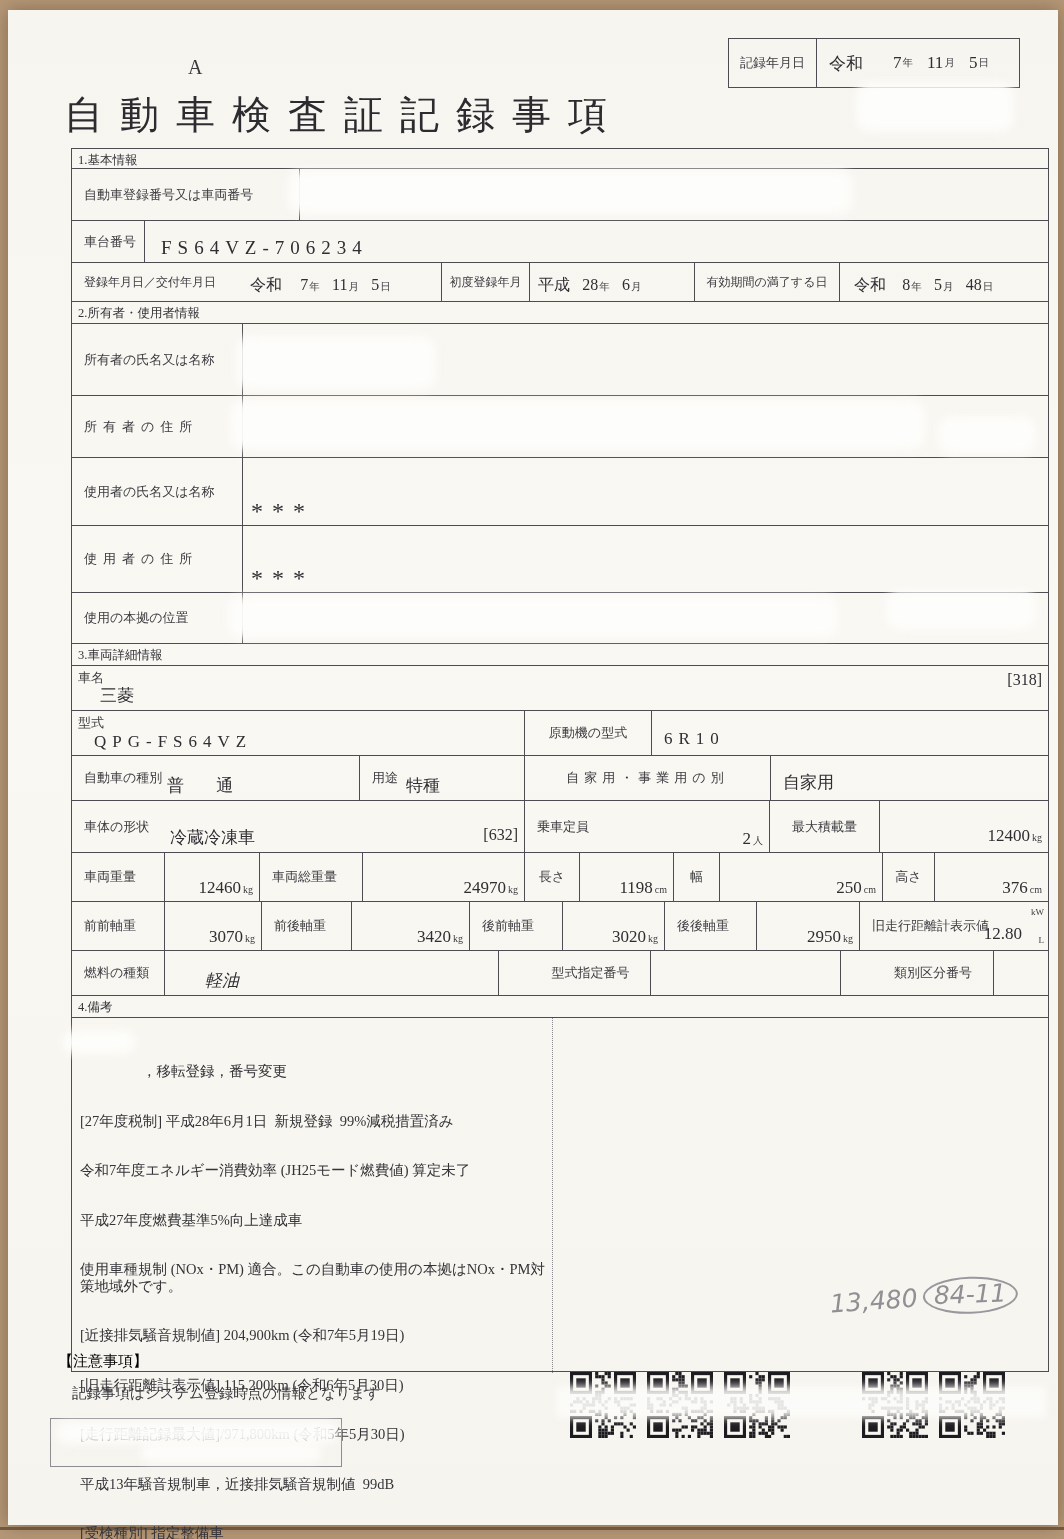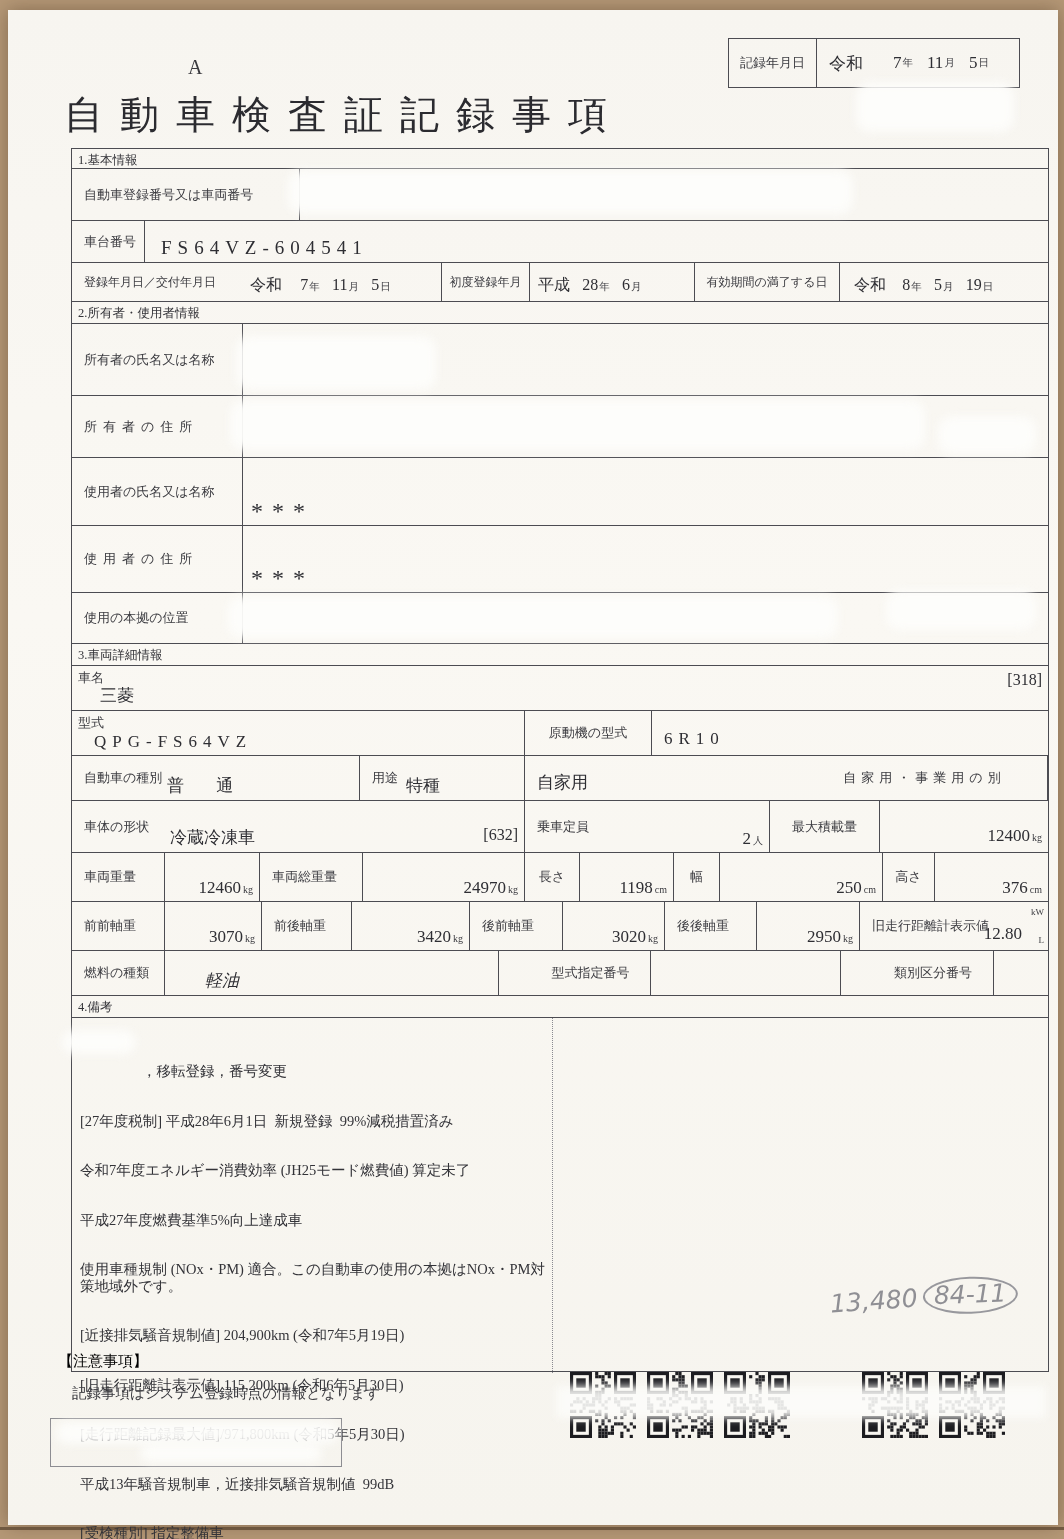--- a/index.html
+++ b/index.html
@@ -102,21 +102,21 @@
     <div class="c last" style="flex:1;">
         <span class="val"></span>
       </div>
   </div>
 
   <div class="r" style="height:42px;">
     <div class="c" style="width:73px;">
         <span class="lab mid">車台番号</span>
       </div>
     <div class="c last" style="flex:1;">
-        <span class="val big spread" style="left:16px;">FS64VZ-604541</span>
+        <span class="val big spread" style="left:16px;">FS64VZ-706234</span>
       </div>
   </div>
 
   <div class="r" style="height:39px;">
     <div class="c" style="width:370px;">
       <span class="lab mid" style="font-size:12px;">登録年月日／交付年月日</span>
       <span class="val" style="left:178px;bottom:5px;">
         <span class="de" style="font-size:16px;margin-right:6px;">令和</span>
         <span class="dn" style="font-size:16px;margin-left:8px;">7</span><span class="du">年</span>
         <span class="dn" style="font-size:16px;margin-left:8px;">11</span><span class="du">月</span>
@@ -134,21 +134,21 @@
       </span>
     </div>
     <div class="c" style="width:145px;">
         <span class="lab cen" style="font-size:12px;">有効期間の満了する日</span>
       </div>
     <div class="c last" style="flex:1;">
       <span class="val" style="left:14px;bottom:5px;">
         <span class="de" style="font-size:16px;margin-right:4px;">令和</span>
         <span class="dn" style="font-size:16px;margin-left:8px;">8</span><span class="du">年</span>
         <span class="dn" style="font-size:16px;margin-left:8px;">5</span><span class="du">月</span>
-        <span class="dn" style="font-size:16px;margin-left:8px;">19</span><span class="du">日</span>
+        <span class="dn" style="font-size:16px;margin-left:8px;">48</span><span class="du">日</span>
       </span>
     </div>
   </div>
 
   <div class="shead" style="height:22px;">2.所有者・使用者情報</div>
 
   <div class="r" style="height:72px;">
     <div class="c" style="width:171px;">
         <span class="lab mid">所有者の氏名又は名称</span>
       </div>
@@ -218,25 +218,25 @@
 
   <div class="r" style="height:45px;">
     <div class="c" style="width:288px;">
       <span class="lab mid">自動車の種別</span>
       <span class="val" style="left:95px;letter-spacing:14px;">普 通</span>
     </div>
     <div class="c" style="width:165px;">
       <span class="lab mid">用途</span>
       <span class="val" style="left:46px;">特種</span>
     </div>
-    <div class="c last" style="flex:1;">
-        <span class="val" style="left:12px;bottom:6px;">自家用</span>
-      </div>
     <div class="c" style="width:246px;">
         <span class="lab cen" style="letter-spacing:5px;">自家用・事業用の別</span>
+      </div>
+    <div class="c last" style="flex:1;">
+        <span class="val" style="left:12px;bottom:6px;">自家用</span>
       </div>
   </div>
 
   <div class="r" style="height:52px;">
     <div class="c" style="width:453px;">
       <span class="lab mid">車体の形状</span>
       <span class="val" style="left:98px;">冷蔵冷凍車</span>
       <span class="val rt" style="bottom:8px;font-size:16px;">[632]</span>
     </div>
     <div class="c" style="width:245px;">

